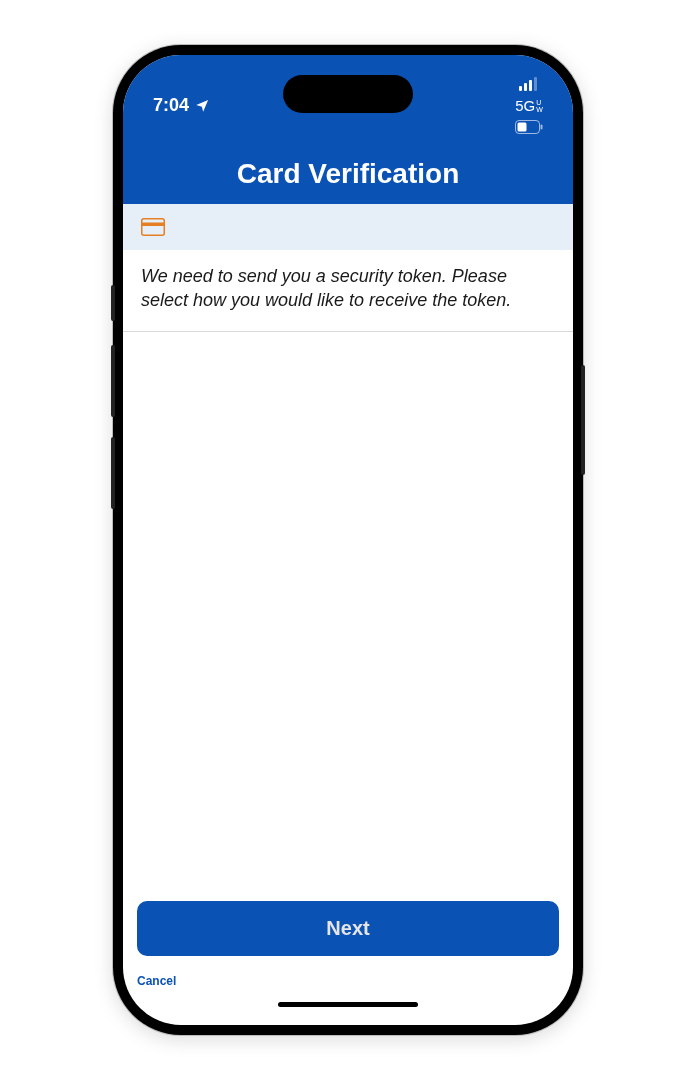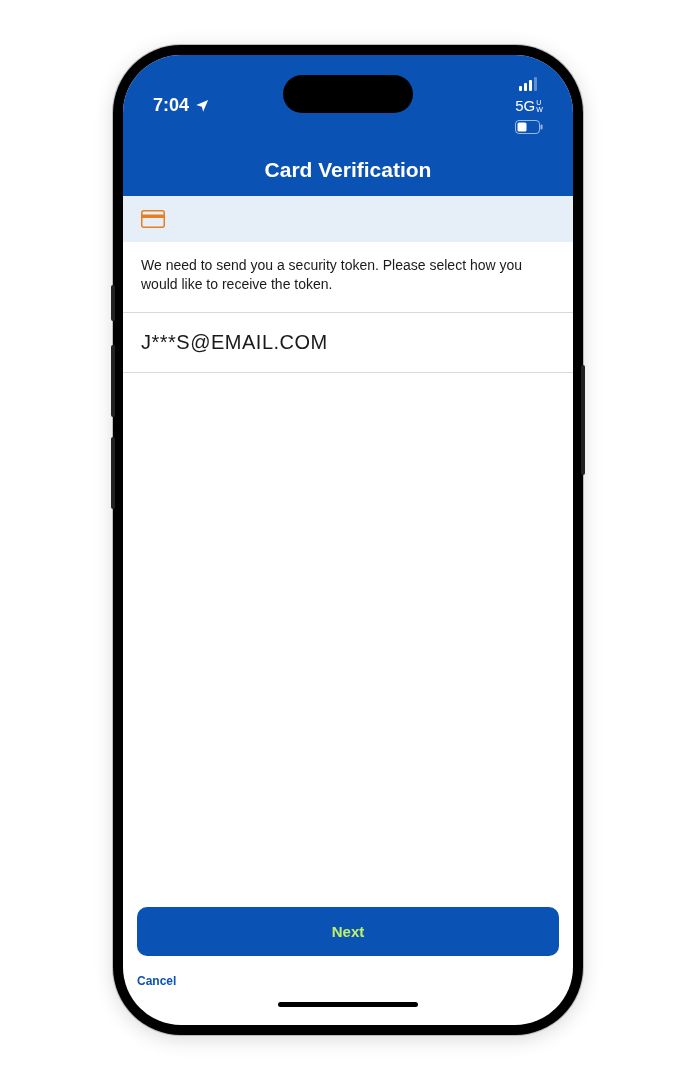--- a/index.html
+++ b/index.html
@@ -80,39 +80,40 @@
     justify-content:space-between;
     align-items:center;
     padding:4px 30px 24px 30px;
     font-size:18px;
     font-weight:600;
   }
   .status-left{display:flex;align-items:center;gap:6px;}
   .status-right{display:flex;align-items:center;gap:6px;flex-direction:column;}
   .title-row{
     text-align:center;
-    font-size:21px;
+    font-size:28px;
     font-weight:700;
   }
 
   
   .card-strip{
     background:var(--light-blue);
     padding:14px 18px;
     flex:0 0 auto;
   }
 
   
   .instruction{
     padding:14px 18px 18px 18px;
-    font-size:14px;
+    font-size:18px;
     line-height:1.35;
     color:var(--text);
     border-bottom:1px solid var(--divider);
     flex:0 0 auto;
+    font-style:italic;
   }
 
   
   .option{
     display:flex;
     align-items:center;
     justify-content:space-between;
     padding:18px 18px;
     font-size:20px;
     color:var(--text);
@@ -125,23 +126,23 @@
     flex:1 1 auto;
   }
 
   
   .bottom{
     flex:0 0 auto;
     padding:0 14px 8px 14px;
   }
   .btn-primary{
     background:var(--blue);
-    color:#bef264;
+    color:#e5e5e5;
     text-align:center;
-    font-size:15px;
+    font-size:20px;
     font-weight:600;
     border-radius:10px;
     padding:16px 0;
     cursor:pointer;
   }
   .btn-secondary{
     color:var(--blue);
     background:transparent;
     font-size:12px;
     font-weight:600;
@@ -213,23 +214,20 @@
           <svg width="24" height="18" viewBox="0 0 24 18">
             <rect x="0.75" y="0.75" width="22.5" height="16.5" rx="2" fill="none" stroke="#e67e22" stroke-width="1.5"></rect>
             <rect x="0.75" y="4.5" width="22.5" height="3.5" fill="#e67e22"></rect>
           </svg>
         </span>
       </div>
 
       <div class="instruction">We need to send you a security token. Please select how you would like to receive the token.</div>
 
       <div class="content">
-        <div class="option">
-          <span class="label">J***S@EMAIL.COM</span>
-        </div>
       </div>
 
       <div class="bottom">
         <div class="btn-primary">Next</div>
         <div class="btn-secondary">Cancel</div>
         <div class="home-indicator"></div>
       </div>
 
     </div>
   </div>

